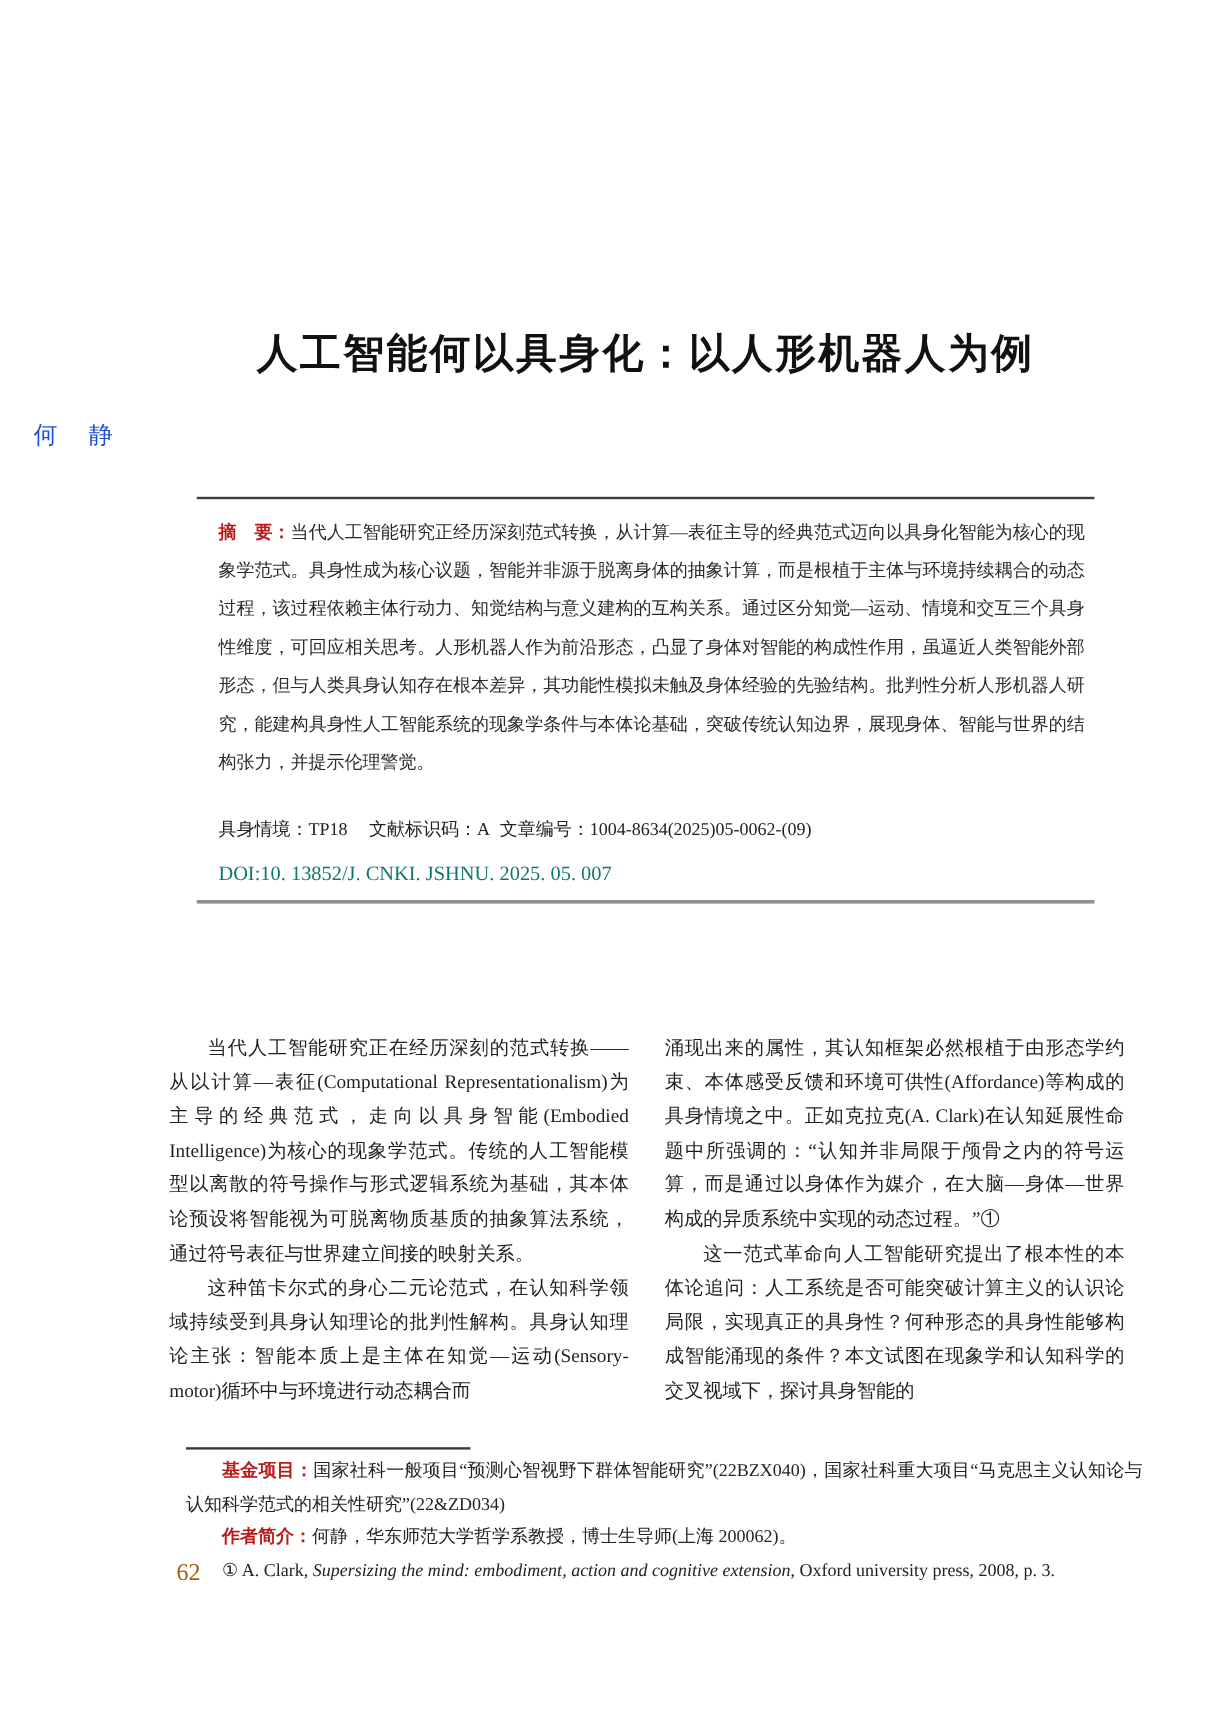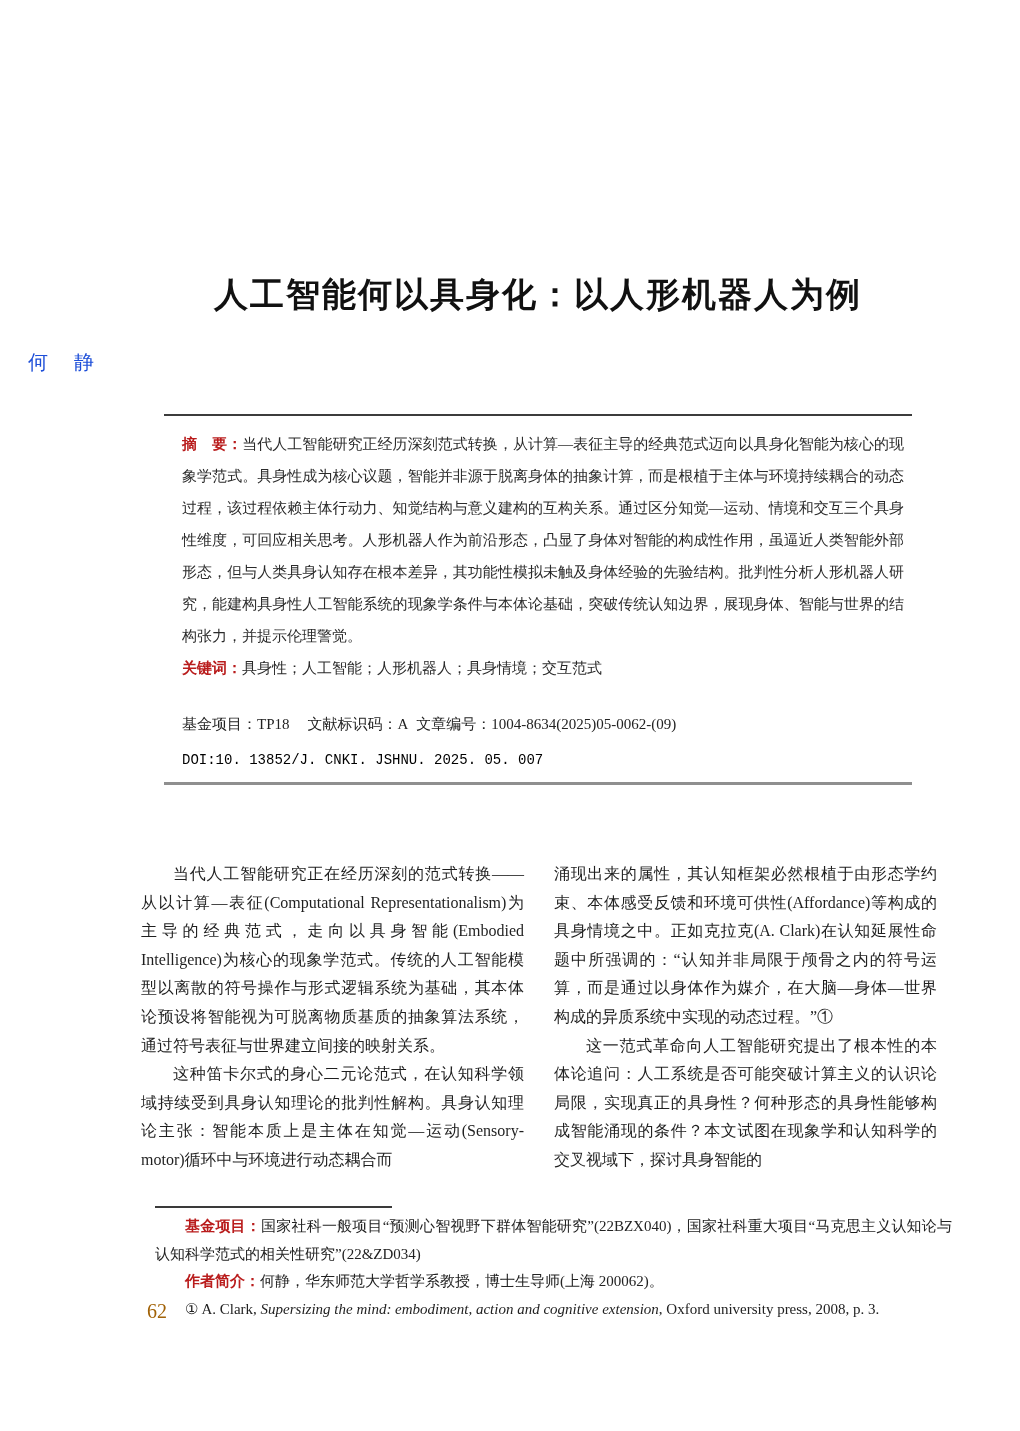--- a/index.html
+++ b/index.html
@@ -51,24 +51,23 @@
   .clc-line {
     margin: 30px 0 0 0;
     font-size: 15px;
     line-height: 20px;
     color: #222222;
   }
   .clc-line .seg-clc { margin-right: 18px; }
   .clc-line .seg-code { margin-right: 8px; }
   .doi-line {
     margin: 16px 0 0 0;
-    font-size: 14px;
+    font-size: 17px;
     line-height: 20px;
-    color: #000000;
-    font-family: Liberation Mono, monospace;
+    color: #0f766e;
   }
   .body-columns {
     position: absolute;
     top: 860px; left: 113px; width: 796px;
     display: flex;
     gap: 30px;
   }
   .body-col {
     flex: 1;
     font-size: 16px;
@@ -108,22 +107,21 @@
 <body>
 
 <div class="page">
 
   <h1 class="article-title">人工智能何以具身化：以人形机器人为例</h1>
 
   <div class="article-author">何　静</div>
 
   <div class="meta-block">
     <p class="abstract-paragraph"><span class="lbl">摘　要：</span><span>当代人工智能研究正经历深刻范式转换，从计算—表征主导的经典范式迈向以具身化智能为核心的现象学范式。具身性成为核心议题，智能并非源于脱离身体的抽象计算，而是根植于主体与环境持续耦合的动态过程，该过程依赖主体行动力、知觉结构与意义建构的互构关系。通过区分知觉—运动、情境和交互三个具身性维度，可回应相关思考。人形机器人作为前沿形态，凸显了身体对智能的构成性作用，虽逼近人类智能外部形态，但与人类具身认知存在根本差异，其功能性模拟未触及身体经验的先验结构。批判性分析人形机器人研究，能建构具身性人工智能系统的现象学条件与本体论基础，突破传统认知边界，展现身体、智能与世界的结构张力，并提示伦理警觉。</span></p>
-    <p class="keywords-line"><span class="lbl">关键词：</span><span>具身性；人工智能；人形机器人；具身情境；交互范式</span></p>
-    <p class="clc-line"><span class="seg-clc">基金项目：TP18</span><span class="seg-code">文献标识码：A</span><span>文章编号：1004-8634(2025)05-0062-(09)</span></p>
+    <p class="clc-line"><span class="seg-clc">具身情境：TP18</span><span class="seg-code">文献标识码：A</span><span>文章编号：1004-8634(2025)05-0062-(09)</span></p>
     <p class="doi-line">DOI:10. 13852/J. CNKI. JSHNU. 2025. 05. 007</p>
   </div>
 
   <div class="body-columns">
     <div class="body-col">
       <p class="indent">当代人工智能研究正在经历深刻的范式转换——从以计算—表征(Computational Representationalism)为主导的经典范式，走向以具身智能(Embodied Intelligence)为核心的现象学范式。传统的人工智能模型以离散的符号操作与形式逻辑系统为基础，其本体论预设将智能视为可脱离物质基质的抽象算法系统，通过符号表征与世界建立间接的映射关系。</p>
       <p class="indent">这种笛卡尔式的身心二元论范式，在认知科学领域持续受到具身认知理论的批判性解构。具身认知理论主张：智能本质上是主体在知觉—运动(Sensory-motor)循环中与环境进行动态耦合而</p>
     </div>
     <div class="body-col">
       <p class="noindent">涌现出来的属性，其认知框架必然根植于由形态学约束、本体感受反馈和环境可供性(Affordance)等构成的具身情境之中。正如克拉克(A. Clark)在认知延展性命题中所强调的：“认知并非局限于颅骨之内的符号运算，而是通过以身体作为媒介，在大脑—身体—世界构成的异质系统中实现的动态过程。”①</p>

